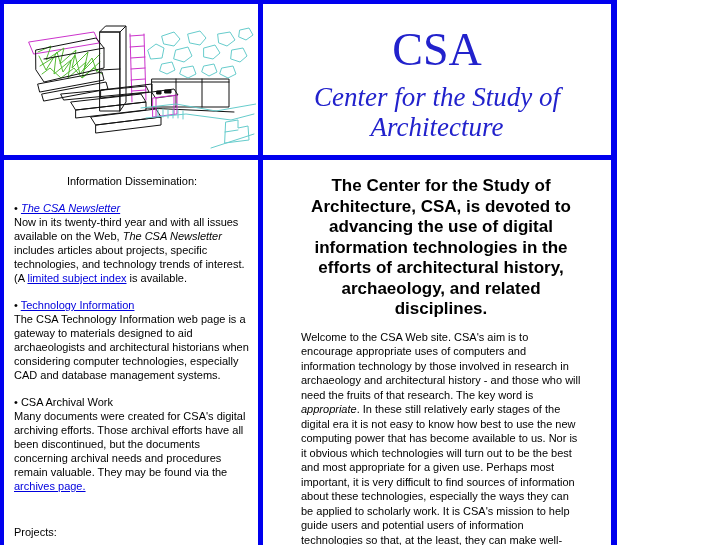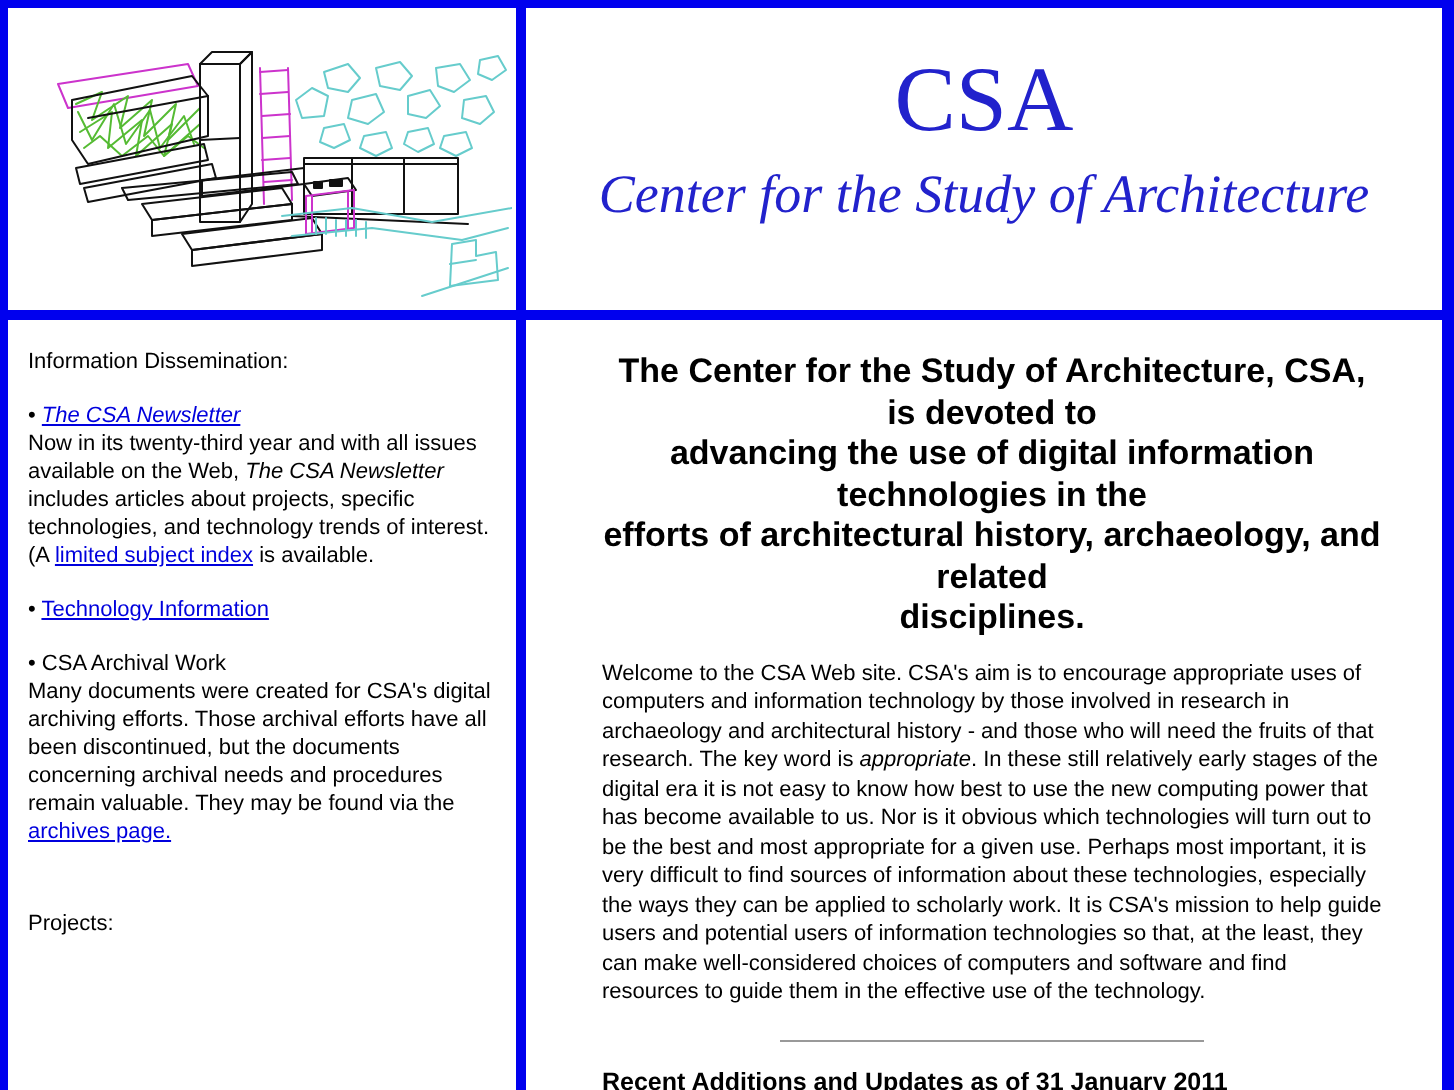--- a/index.html
+++ b/index.html
@@ -1,21 +1,21 @@
 <!DOCTYPE html>
 <html><head>
 <meta charset="utf-8">
 <style>
   html,body{margin:0;padding:0;}
   body{
     width:727px;height:545px;overflow:hidden;background:#ffffff;
     font-family:"Liberation Sans", sans-serif;color:#000;
   }
   .frame{
-    position:absolute;left:0;top:0;width:727px;height:545px;
+    position:absolute;left:0;top:0;width:617px;height:545px;
     box-sizing:border-box;
     border-top:4px solid #0000EE;border-left:4px solid #0000EE;border-right:6px solid #0000EE;
     display:grid;
     grid-template-columns:259px 1fr;
     grid-template-rows:156px 1fr;
   }
   .cell{background:#fff;box-sizing:border-box;overflow:hidden;}
   .cell-logo{border-right:5px solid #0000EE;border-bottom:5px solid #0000EE;position:relative;}
   .cell-title{border-bottom:5px solid #0000EE;text-align:center;
     font-family:"Liberation Serif", serif;color:#2222CC;padding-top:22px;}
@@ -24,21 +24,21 @@
   .cell-main{padding:16px 30px 0 38px;font-size:11px;line-height:14.5px;}
 
   .site-title{font-size:46px;line-height:48px;}
   .site-subtitle{font-size:27px;line-height:30px;margin-top:8px;font-style:italic;}
 
   .lnk{color:#0000DD;text-decoration:underline;cursor:pointer;}
   .it{font-style:italic;}
   .b{font-weight:normal;}
 
   .sb-section{margin:0 0 13px 0;}
-  .sb-head{margin:0 0 13px 0;}
+  .sb-head{margin:0 0 13px 0;text-align:center;}
   .sb-bullet{color:#000;}
   .projects-head{margin-top:32px;}
 
   .mission{font-weight:bold;font-size:17px;line-height:20.5px;text-align:center;margin:0 0 10px 0;}
   .mission span{display:block;}
   .main-p{margin:0 0 14px 0;}
   .divider{width:212px;border:0;border-top:1px solid #999;margin:16px auto 13px auto;}
   .updates-heading{font-weight:bold;font-size:12.5px;margin:0 0 14px 0;}
   svg{display:block;}
 </style>
@@ -146,20 +146,21 @@
 
     <div class="sb-section">
       <span class="sb-bullet">•</span>
       <a class="lnk it">The CSA Newsletter</a><br>
       <span>Now in its twenty-third year and with all issues available on the Web, </span><span class="it">The CSA Newsletter</span><span> includes articles about projects, specific technologies, and technology trends of interest. (A </span><a class="lnk">limited subject index</a><span> is available.</span>
     </div>
 
     <div class="sb-section">
       <span class="sb-bullet">•</span>
       <a class="lnk">Technology Information</a><br>
+      <span>The CSA Technology Information web page is a gateway to materials designed to aid archaeologists and architectural historians when considering computer technologies, especially CAD and database management systems.</span>
     </div>
 
     <div class="sb-section">
       <span class="sb-bullet">•</span>
       <span class="b">CSA Archival Work</span><br>
       <span>Many documents were created for CSA's digital archiving efforts. Those archival efforts have all been discontinued, but the documents concerning archival needs and procedures remain valuable. They may be found via the </span><a class="lnk">archives page.</a>
     </div>
 
     <div class="projects-head">Projects:</div>
 

